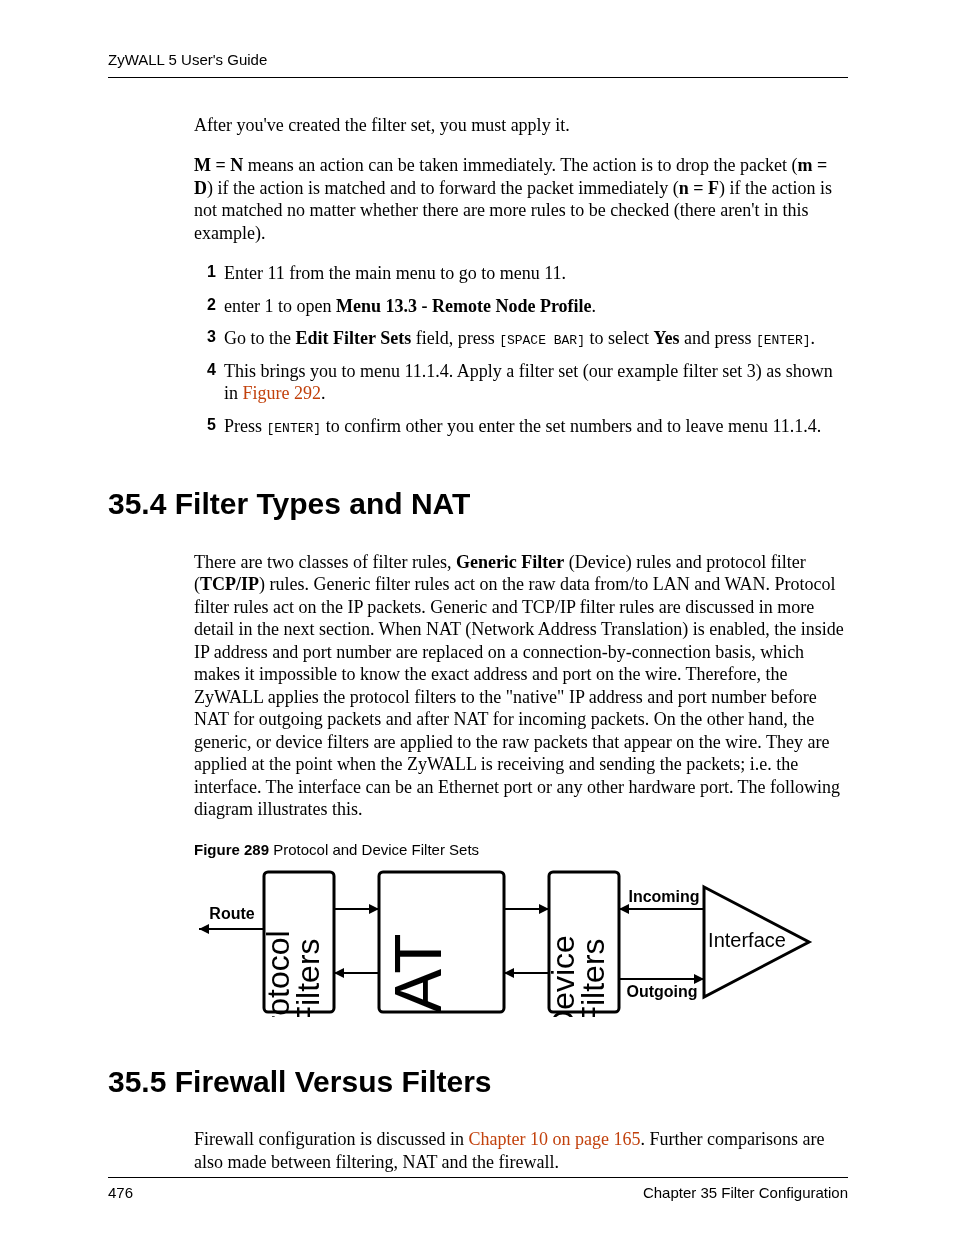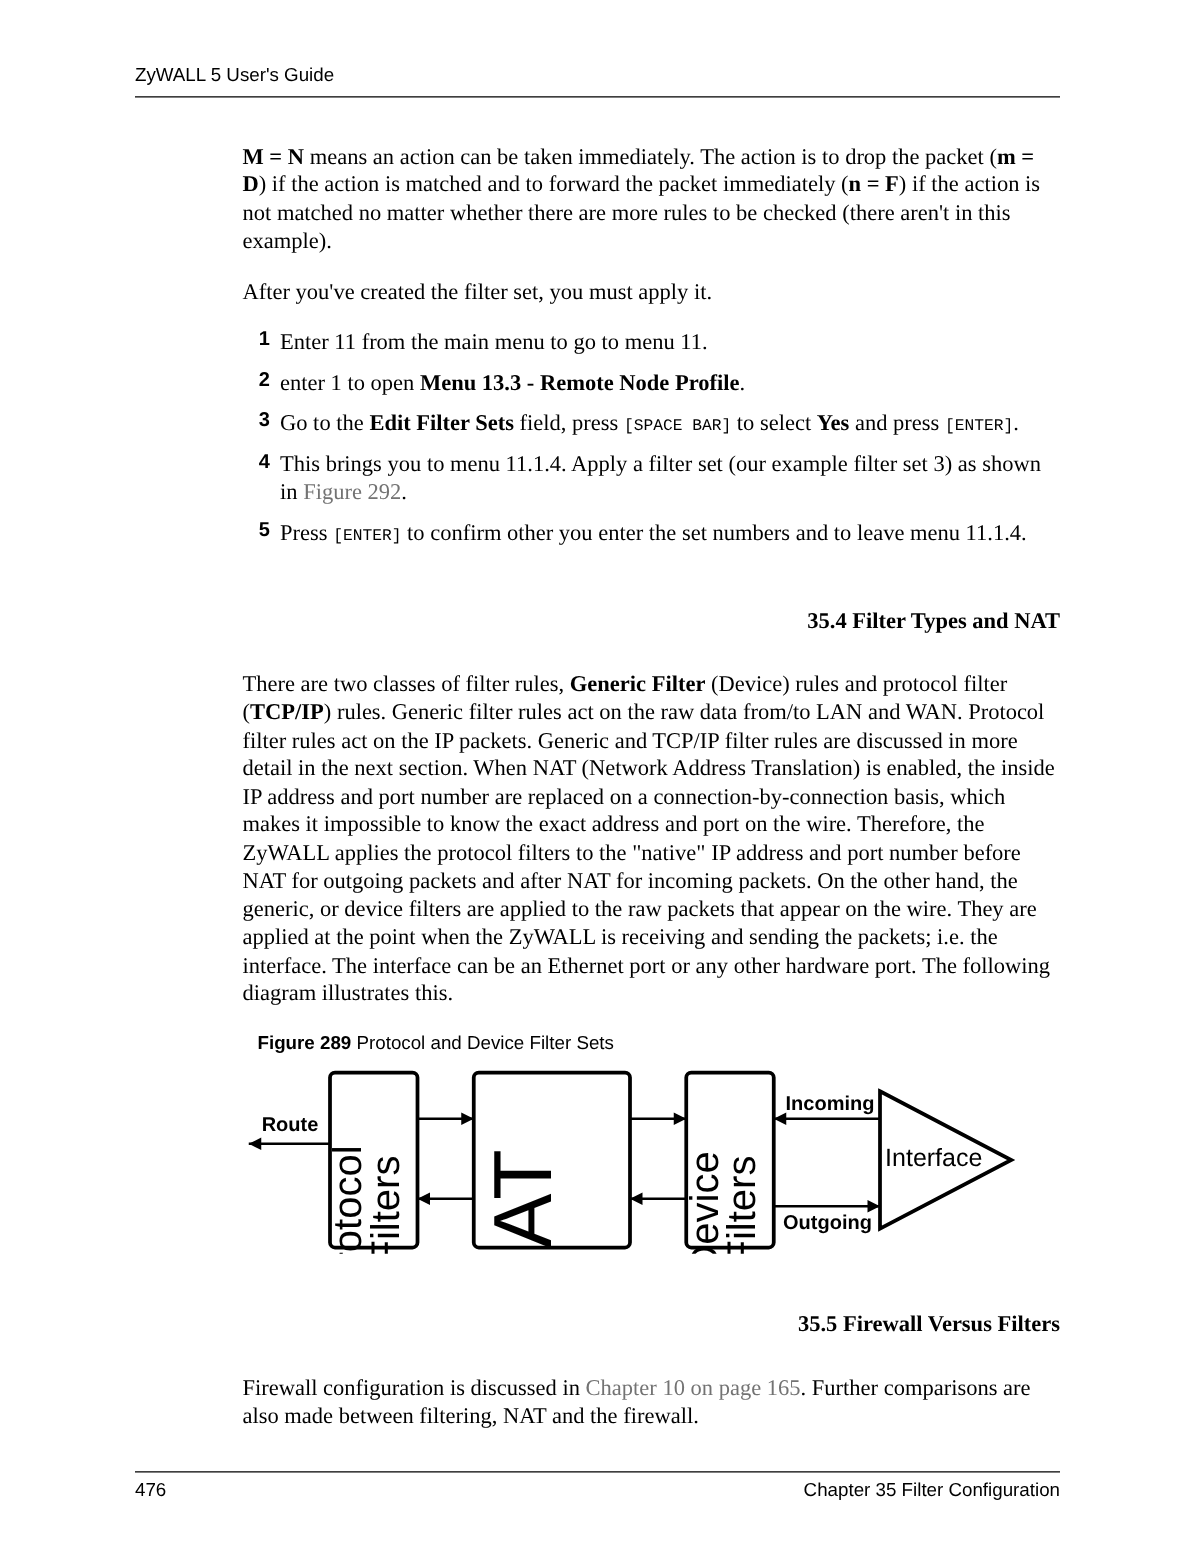--- a/index.html
+++ b/index.html
@@ -51,42 +51,41 @@
     font-size: 16px;
     width: 22px;
     flex: 0 0 22px;
     text-align: right;
     margin-right: 8px;
   }
   .li-text {
     flex: 1 1 auto;
   }
   .section-title {
-    font-family: Liberation Serif, serif;
+    font-family: Liberation Sans, sans-serif;
     font-weight: bold;
-    font-size: 18px;
+    font-size: 30px;
     margin: 48px 0 28px 0;
-    text-align: right;
   }
   .section-body {
     margin-left: 86px;
   }
   .link {
-    color: #737373;
+    color: #c2410c;
   }
   .key {
     font-family: Liberation Mono, monospace;
     font-size: 13px;
   }
   .fig-caption {
     font-family: Arial, Helvetica, sans-serif;
     font-size: 15px;
     margin: 20px 0 8px 86px;
   }
-  .fig-caption .fig-num { font-weight: bold; margin-left: 12px; }
+  .fig-caption .fig-num { font-weight: bold; }
   .diagram-wrap {
     margin-left: 86px;
   }
   .footer {
     position: absolute;
     left: 108px;
     right: 106px;
     bottom: 32px;
     border-top: 1px solid #000;
     padding-top: 6px;
@@ -102,24 +101,24 @@
 </head>
 <body>
 
 <div class="page">
 
   <div class="header-line">
     <span class="header-text">ZyWALL 5 User's Guide</span>
   </div>
 
   <div class="indent-block">
+    <p class="para">After you've created the filter set, you must apply it.</p>
     <p class="para">
       <b>M = N</b><span> means an action can be taken immediately. The action is to drop the packet (</span><b>m = D</b><span>) if the action is matched and to forward the packet immediately (</span><b>n = F</b><span>) if the action is not matched no matter whether there are more rules to be checked (there aren't in this example).</span>
     </p>
-    <p class="para">After you've created the filter set, you must apply it.</p>
 
     <ol class="list">
       <li>
         <span class="li-num">1</span>
         <span class="li-text">Enter 11 from the main menu to go to menu 11.</span>
       </li>
       <li>
         <span class="li-num">2</span>
         <span class="li-text">
           <span>enter 1 to open </span><b>Menu 13.3 - Remote Node Profile</b><span>.</span>

